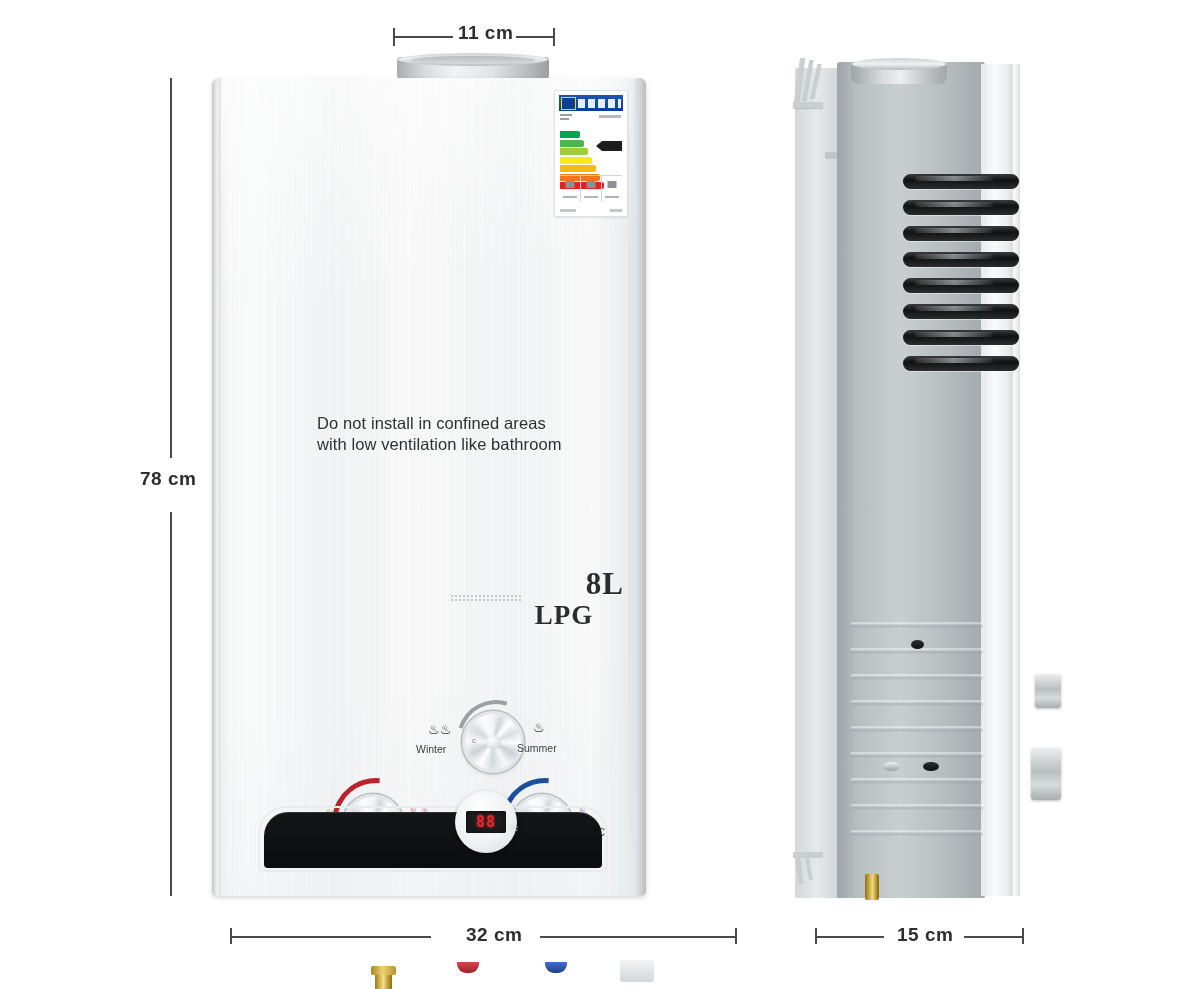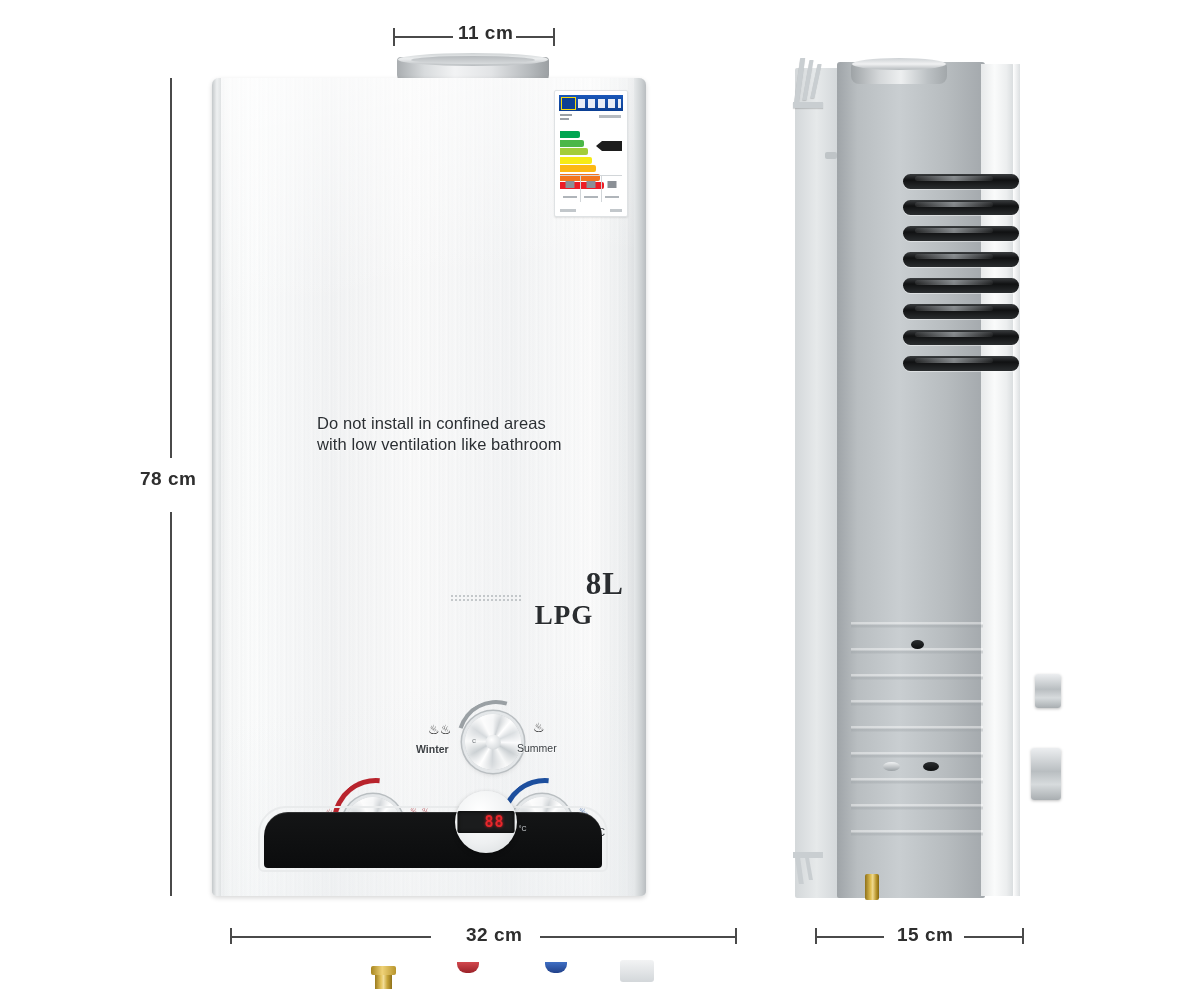--- a/index.html
+++ b/index.html
@@ -260,21 +260,20 @@
     box-shadow:0 2px 5px rgba(0,0,0,.3);
     z-index:6;
   }
   #temp-display{
     position:absolute;left:50%;top:50%;transform:translate(-50%,-50%);
     width:40px;height:22px;
     background:#1b1c1d;
     border-radius:2px;
     display:flex;align-items:center;justify-content:center;
     box-shadow:inset 0 0 4px rgba(0,0,0,.8);
-    padding-left:17px;
   }
   #temp-value{
     font-family:"DejaVu Sans Mono", monospace;
     font-size:15px;font-weight:700;color:#e8262b;
     letter-spacing:1px;
     text-shadow:0 0 3px rgba(232,38,43,.85);
   }
   #temp-unit{
     position:absolute;right:-12px;bottom:1px;
     font-size:7px;color:#cfd3d6;
@@ -511,21 +510,21 @@
         <div class="m2">LPG</div>
       </div>
 
       <div id="speaker-grille"></div>
 
       <div class="arc" style="left:245px;top:622px;width:70px;height:70px;border-width:4px;border-top-color:#9aa0a4;transform:rotate(-28deg);"></div>
       <div class="knob" style="left:253px;top:636px;width:56px;height:56px;">
         <span class="knob-mark" style="left:7px;top:22px;">c</span>
       </div>
       <span class="flame" style="left:216px;top:645px;color:#1d1d1d;">♨♨</span>
-      <span class="side-label" style="left:204px;top:665px;font-weight:bold;">Winter</span>
+      <span class="side-label" style="left:204px;top:665px;">Winter</span>
       <span class="flame" style="left:321px;top:643px;color:#1d1d1d;">♨</span>
       <span class="side-label" style="left:305px;top:664px;">Summer</span>
 
       <div class="arc" style="left:120px;top:700px;width:78px;height:78px;border-width:5px;border-top-color:#b8232c;transform:rotate(-40deg);"></div>
       <div class="knob" style="left:133px;top:719px;width:56px;height:56px;">
         <span class="knob-mark" style="left:7px;top:22px;">c</span>
       </div>
       <span class="flame" style="left:112px;top:729px;color:#a5212a;">♨</span>
       <span class="side-label" style="left:102px;top:749px;">Min</span>
       <span class="flame" style="left:196px;top:727px;color:#a5212a;">♨♨</span>

